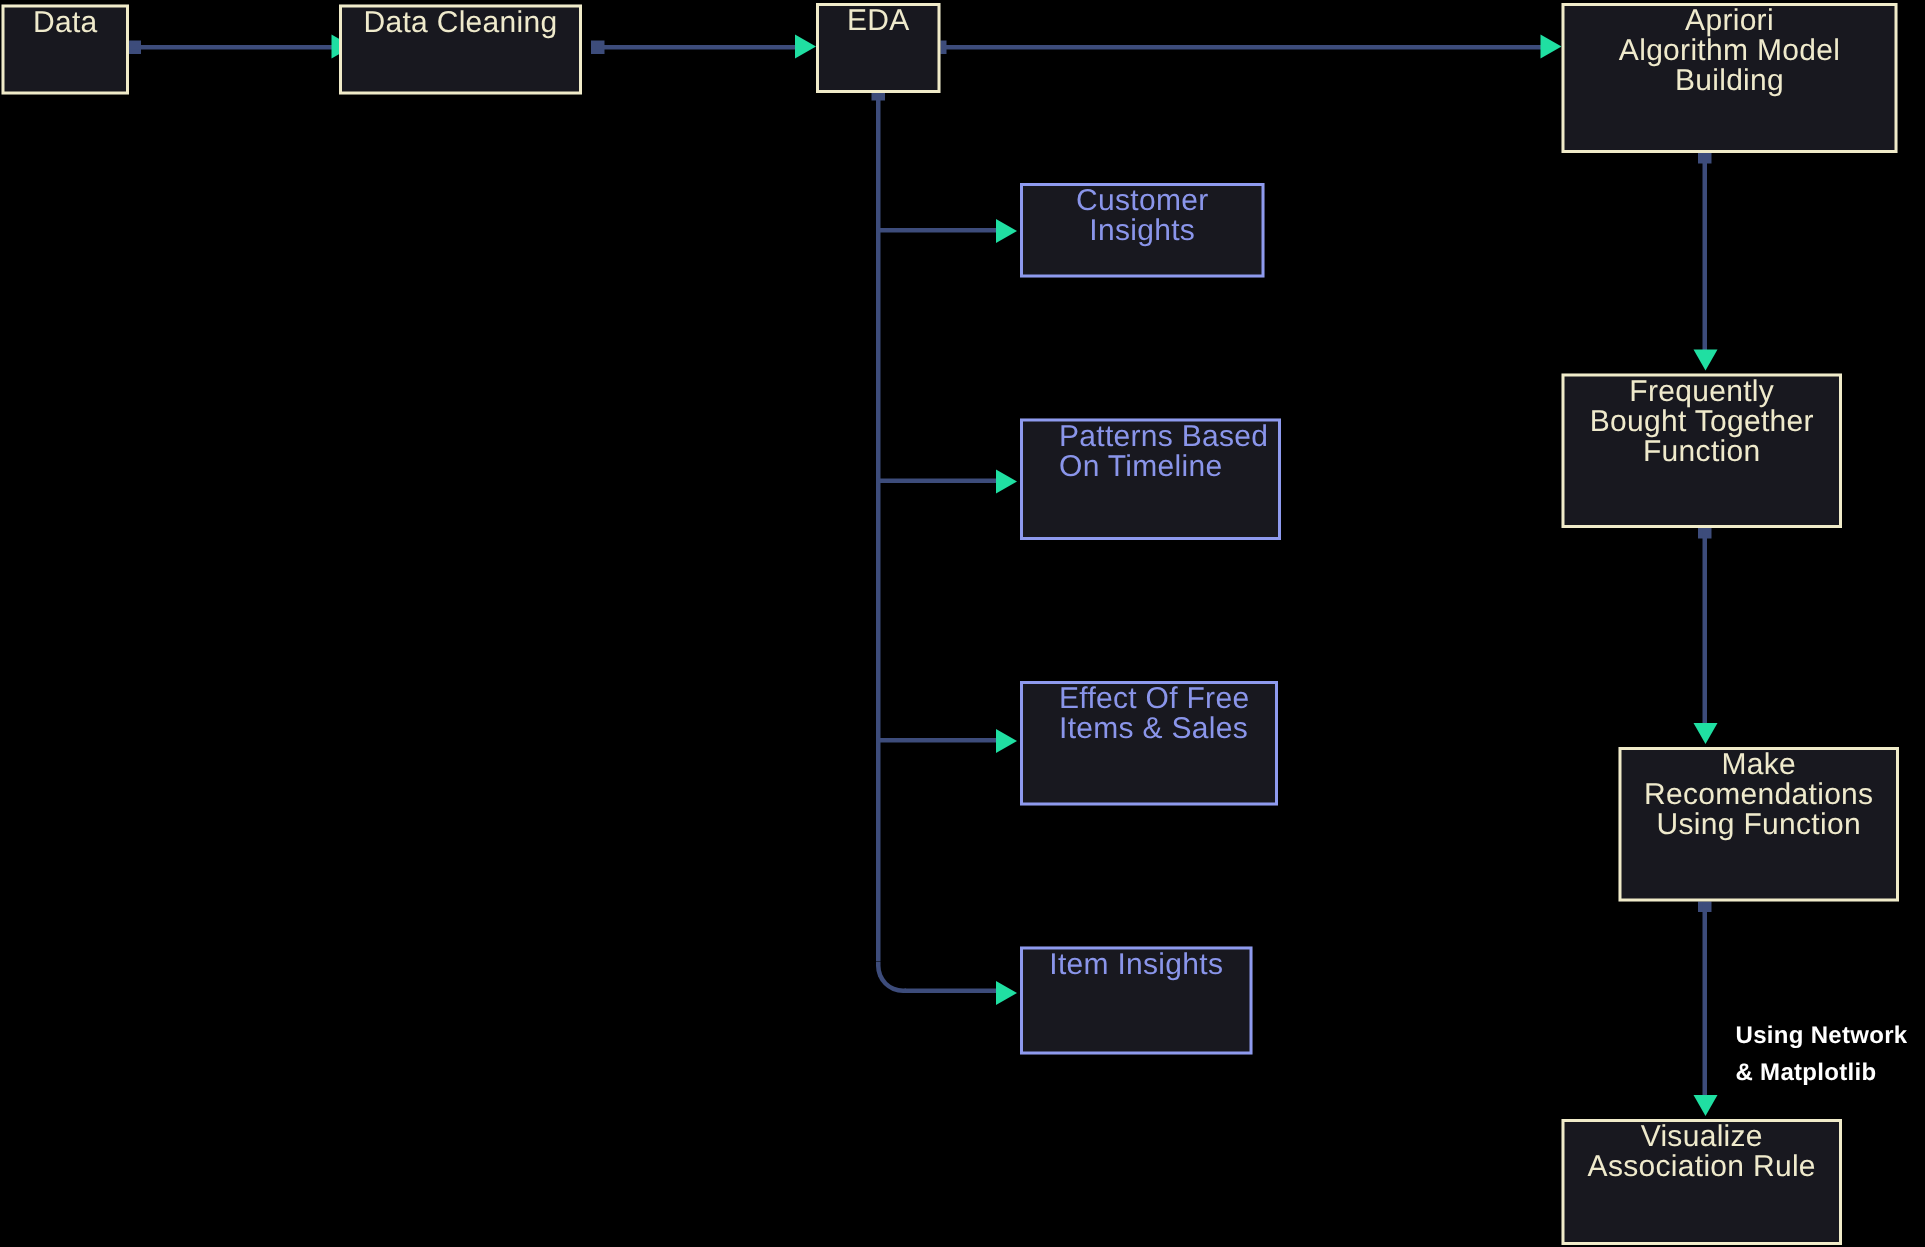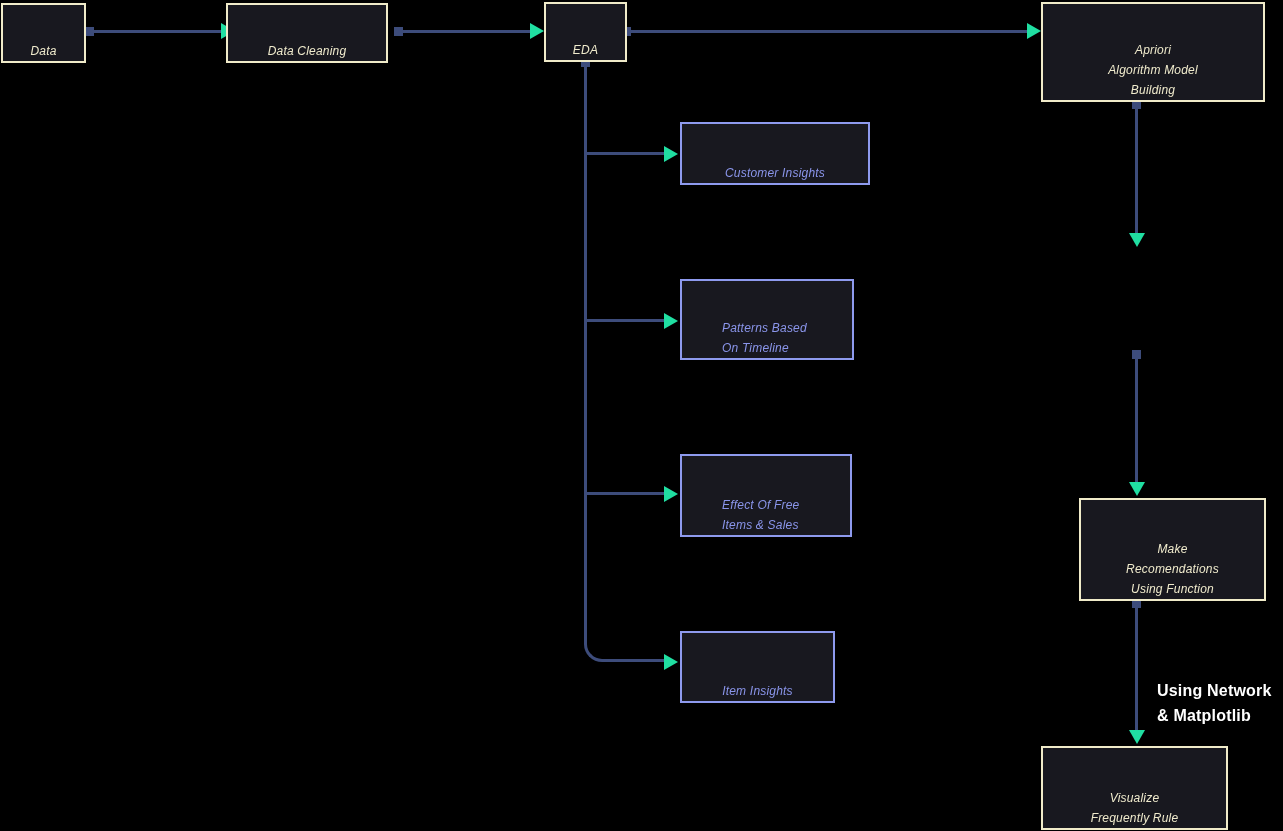--- a/index.html
+++ b/index.html
@@ -20,32 +20,31 @@
     width: 1283px;
     height: 831px;
     background: var(--background);
     overflow: hidden;
     font-family: "Liberation Sans", "DejaVu Sans", sans-serif;
   }
   .node {
     position: absolute;
     background: var(--node-fill);
     display: flex;
-    align-items: flex-end;
+    align-items: flex-start;
     justify-content: center;
-    font-size: 12px;
+    font-size: 20px;
     line-height: 20px;
     letter-spacing: 0.2px;
     text-align: center;
-    font-style: italic;
   }
   .node .label { white-space: pre-line; }
   .process { border: 2px solid var(--process-border); color: var(--process-text); }
   .insight { border: 2px solid var(--insight-border); color: var(--insight-text); }
-  .align-left { justify-content: flex-start; text-align: left; padding-left: 40px; }
+  .align-left { justify-content: flex-start; text-align: left; padding-left: 24px; }
   .hline { position: absolute; height: 3px; background: var(--edge-line); }
   .vline { position: absolute; width: 3px; background: var(--edge-line); }
   .elbow {
     position: absolute;
     left: 584px; top: 641px; width: 20px; height: 21px;
     border-left: 3px solid var(--edge-line);
     border-bottom: 3px solid var(--edge-line);
     border-bottom-left-radius: 18px;
     background: transparent;
   }
@@ -129,31 +128,36 @@
   </div>
   <div class="node process" style="left:544px; top:2px; width:83px; height:60px;">
     <span class="label">EDA</span>
   </div>
   <div class="node process" style="left:1041px; top:2px; width:224px; height:100px;">
     <span class="label">Apriori
 Algorithm Model
 Building</span>
   </div>
 
+  <div class="node process" style="left:1041px; top:249px; width:187px; height:103px;">
+    <span class="label">Frequently
+Bought Together
+Function</span>
+  </div>
   <div class="node process" style="left:1041px; top:498px; width:187px; height:103px;margin-left:38px;">
     <span class="label">Make
 Recomendations
 Using Function</span>
   </div>
   <div class="node process" style="left:1041px; top:746px; width:187px; height:84px;">
     <span class="label">Visualize
-Frequently Rule</span>
+Association Rule</span>
   </div>
 
-  <div class="node insight" style="left:680px; top:122px; width:190px; height:63px;">
+  <div class="node insight" style="left:680px; top:122px; width:163px; height:63px;">
     <span class="label">Customer Insights</span>
   </div>
   <div class="node insight align-left" style="left:680px; top:279px; width:174px; height:81px;">
     <span class="label">Patterns Based
 On Timeline</span>
   </div>
   <div class="node insight align-left" style="left:680px; top:454px; width:172px; height:83px;">
     <span class="label">Effect Of Free
 Items &amp; Sales</span>
   </div>

